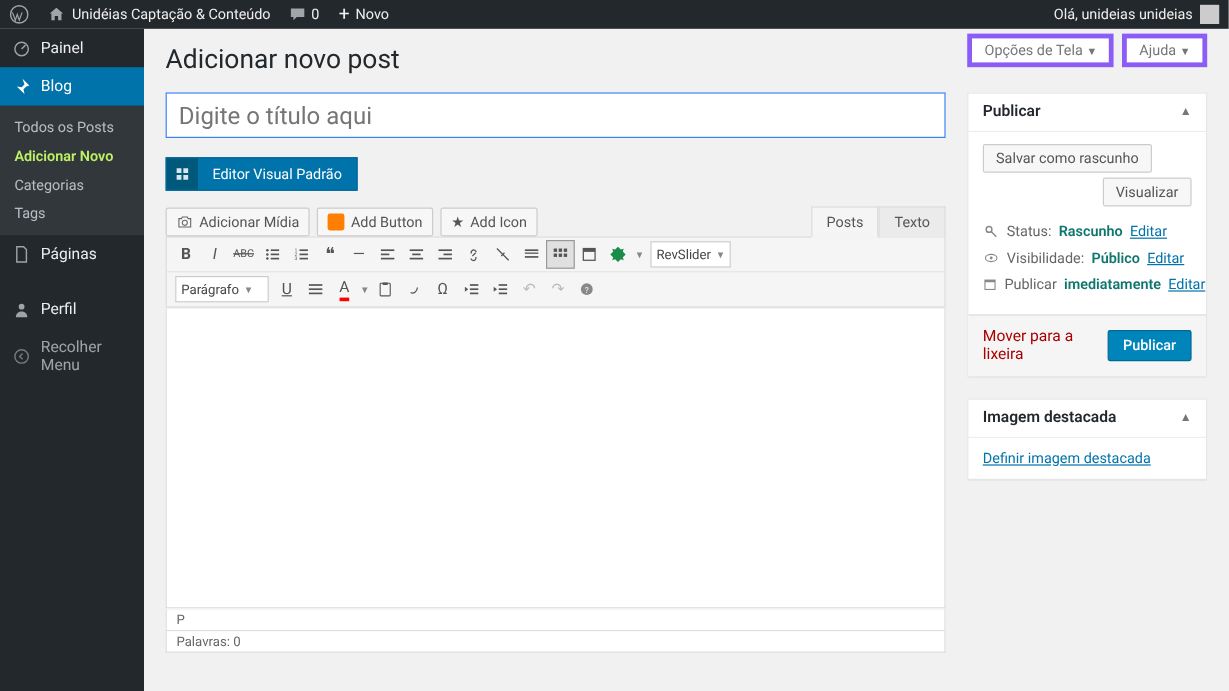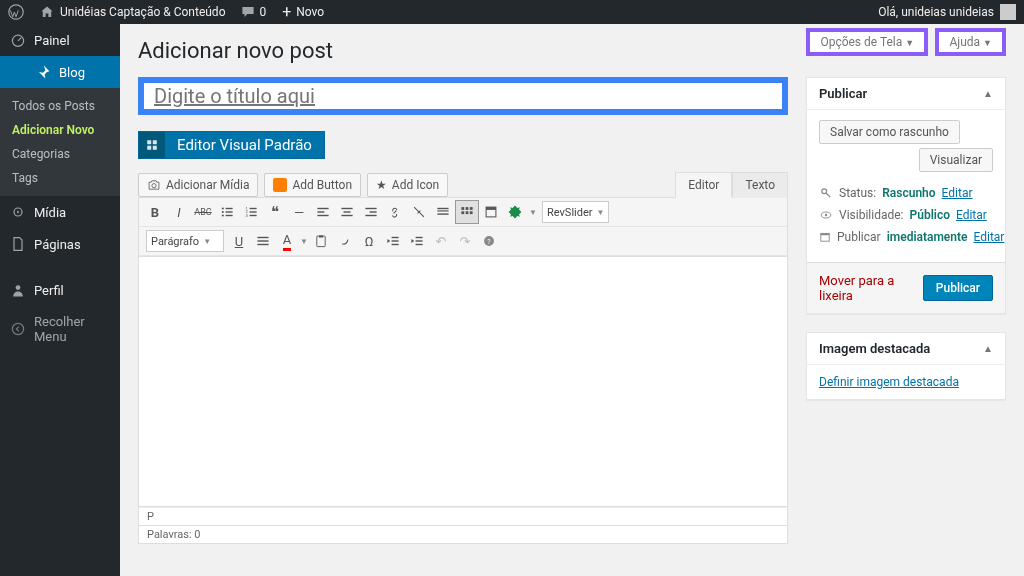--- a/index.html
+++ b/index.html
@@ -9,44 +9,44 @@
 #adminbar { background: #23282d; height: 24px; color: #eee; display: flex; align-items: center; padding: 0 0px; font-size: 12px; }
 #adminbar .ab-item { display: flex; align-items: center; padding: 0 8px; height: 24px; cursor: pointer; }
 #adminbar .ab-right { margin-left: auto; display: flex; align-items: center; }
 #adminbar svg { fill: #a0a5aa; }
 .avatar-box { width: 16px; height: 16px; background: #ccc; margin-left: 6px; }
 
 
 #sidebar { position: absolute; top: 24px; left: 0; width: 120px; background: #23282d; height: 552px; color: #eee; }
 .side-head { display: flex; align-items: center; padding: 8px 10px; font-size: 13px; color: #eee; gap: 8px; cursor: pointer; }
 .side-head.muted { color: rgba(240,245,250,0.6); }
-.side-head.current { background: #0073aa; color: #fff; position: relative; justify-content: center; }
+.side-head.current { background: #0073aa; color: #fff; position: relative; }
 .side-head.current::after { content: ""; position: absolute; right: -8px; top: 50%; transform: translateY(-50%); border: 8px solid transparent; border-left-color: #0073aa; }
 .side-sub { background: #32373c; padding: 6px 0; }
 .side-sub a { display: block; padding: 5px 12px; color: rgba(240,245,250,0.7); font-size: 12px; text-decoration: none; cursor: pointer; }
 .side-sub a.current { color: #bef264; font-weight: 600; }
 #sidebar .icon { width: 16px; height: 16px; display: inline-flex; align-items: center; justify-content: center; }
 
 
 #main { position: absolute; top: 24px; left: 120px; width: 904px; height: 552px; padding: 0 18px 18px 18px; overflow: hidden; }
 .screen-links { float: right; margin-top: 4px; }
 .screen-links button { background: #fff; border: 4px solid #8b5cf6; padding: 3px 10px; font-size: 12px; color: #72777c; cursor: pointer; margin-left: 4px; }
 .screen-links .caret { font-size: 9px; margin-left: 3px; }
 .page-title { font-size: 22px; font-weight: 400; color: #23282d; padding-top: 14px; clear: left; }
 
 
 .layout { display: flex; gap: 18px; margin-top: 14px; }
 .col-main { flex: 1; }
 .col-side { width: 200px; }
 
 
-.title-input { width: 100%; font-size: 20px; padding: 11px 10px; border: 6px solid #3b82f6; background: #fff; color: #72777c; height: 38px; text-decoration: underline; }
-
-
-.editor-switch { margin-top: 16px; display: inline-flex; align-items: center; background: #0073aa; color: #fff; border: 1px solid #006799; font-size: 15px; cursor: pointer; }
+.title-input { width: 100%; font-size: 20px; padding: 11px 10px; border: 1px solid #3b82f6; background: #fff; color: #72777c; height: 38px; }
+
+
+.editor-switch { margin-top: 16px; display: inline-flex; align-items: center; background: #0073aa; color: #fff; border: 1px solid #006799; font-size: 12px; cursor: pointer; }
 .editor-switch .vc-logo { width: 26px; height: 26px; background: #00587b; display: inline-flex; align-items: center; justify-content: center; }
 .editor-switch .vc-label { padding: 0 12px; }
 
 
 .media-row { margin-top: 14px; display: flex; align-items: center; gap: 6px; position: relative; }
 .media-btn { background: #f7f7f7; border: 1px solid #ccc; padding: 4px 8px; font-size: 12px; color: #555; display: inline-flex; align-items: center; gap: 5px; cursor: pointer; border-radius: 2px; }
 .media-btn .sq-orange { width: 14px; height: 14px; background: #ff8000; border-radius: 2px; }
 .editor-tabs { position: absolute; right: 0; bottom: -1px; display: flex; }
 .editor-tabs div { border: 1px solid #ddd; border-bottom: none; padding: 5px 12px; font-size: 12px; color: #555; background: #ebebeb; cursor: pointer; }
 .editor-tabs div.active { background: #f5f5f5; border-bottom: 1px solid #f5f5f5; }
@@ -138,29 +138,20 @@
           <path d="M11 2l7 7-3 1-3 3 1 5-4-4-5 5 5-5-4-4 5 1 3-3z" fill="#fff"></path>
         </svg>
       </span>
     <span>Blog</span>
   </div>
   <div class="side-sub">
     <a>Todos os Posts</a>
     <a class="current">Adicionar Novo</a>
     <a>Categorias</a>
     <a>Tags</a>
-  </div>
-  <div class="side-head">
-    <span class="icon">
-        <svg width="16" height="16" viewBox="0 0 20 20">
-          <circle cx="10" cy="10" r="5" fill="none" stroke="rgba(240,245,250,0.6)" stroke-width="1.5"></circle>
-          <path d="M9 8v4l3-2z" fill="rgba(240,245,250,0.6)"></path>
-        </svg>
-      </span>
-    <span>Mídia</span>
   </div>
   <div class="side-head">
     <span class="icon">
         <svg width="16" height="16" viewBox="0 0 20 20">
           <path d="M5 2h7l3 3v13H5z" fill="none" stroke="rgba(240,245,250,0.6)" stroke-width="1.5"></path>
         </svg>
       </span>
     <span>Páginas</span>
   </div>
   <div style="height:14px"></div>
@@ -215,21 +206,21 @@
         </button>
         <button class="media-btn">
           <span class="sq-orange"></span>
           <span>Add Button</span>
         </button>
         <button class="media-btn">
           <span>★</span>
           <span>Add Icon</span>
         </button>
         <div class="editor-tabs">
-          <div class="active">Editor</div>
+          <div class="active">Posts</div>
           <div>Texto</div>
         </div>
       </div>
 
       <div class="toolbar">
         <div class="toolbar-row">
           <span class="tbtn">
               <b>B</b>
             </span>
           <span class="tbtn">

